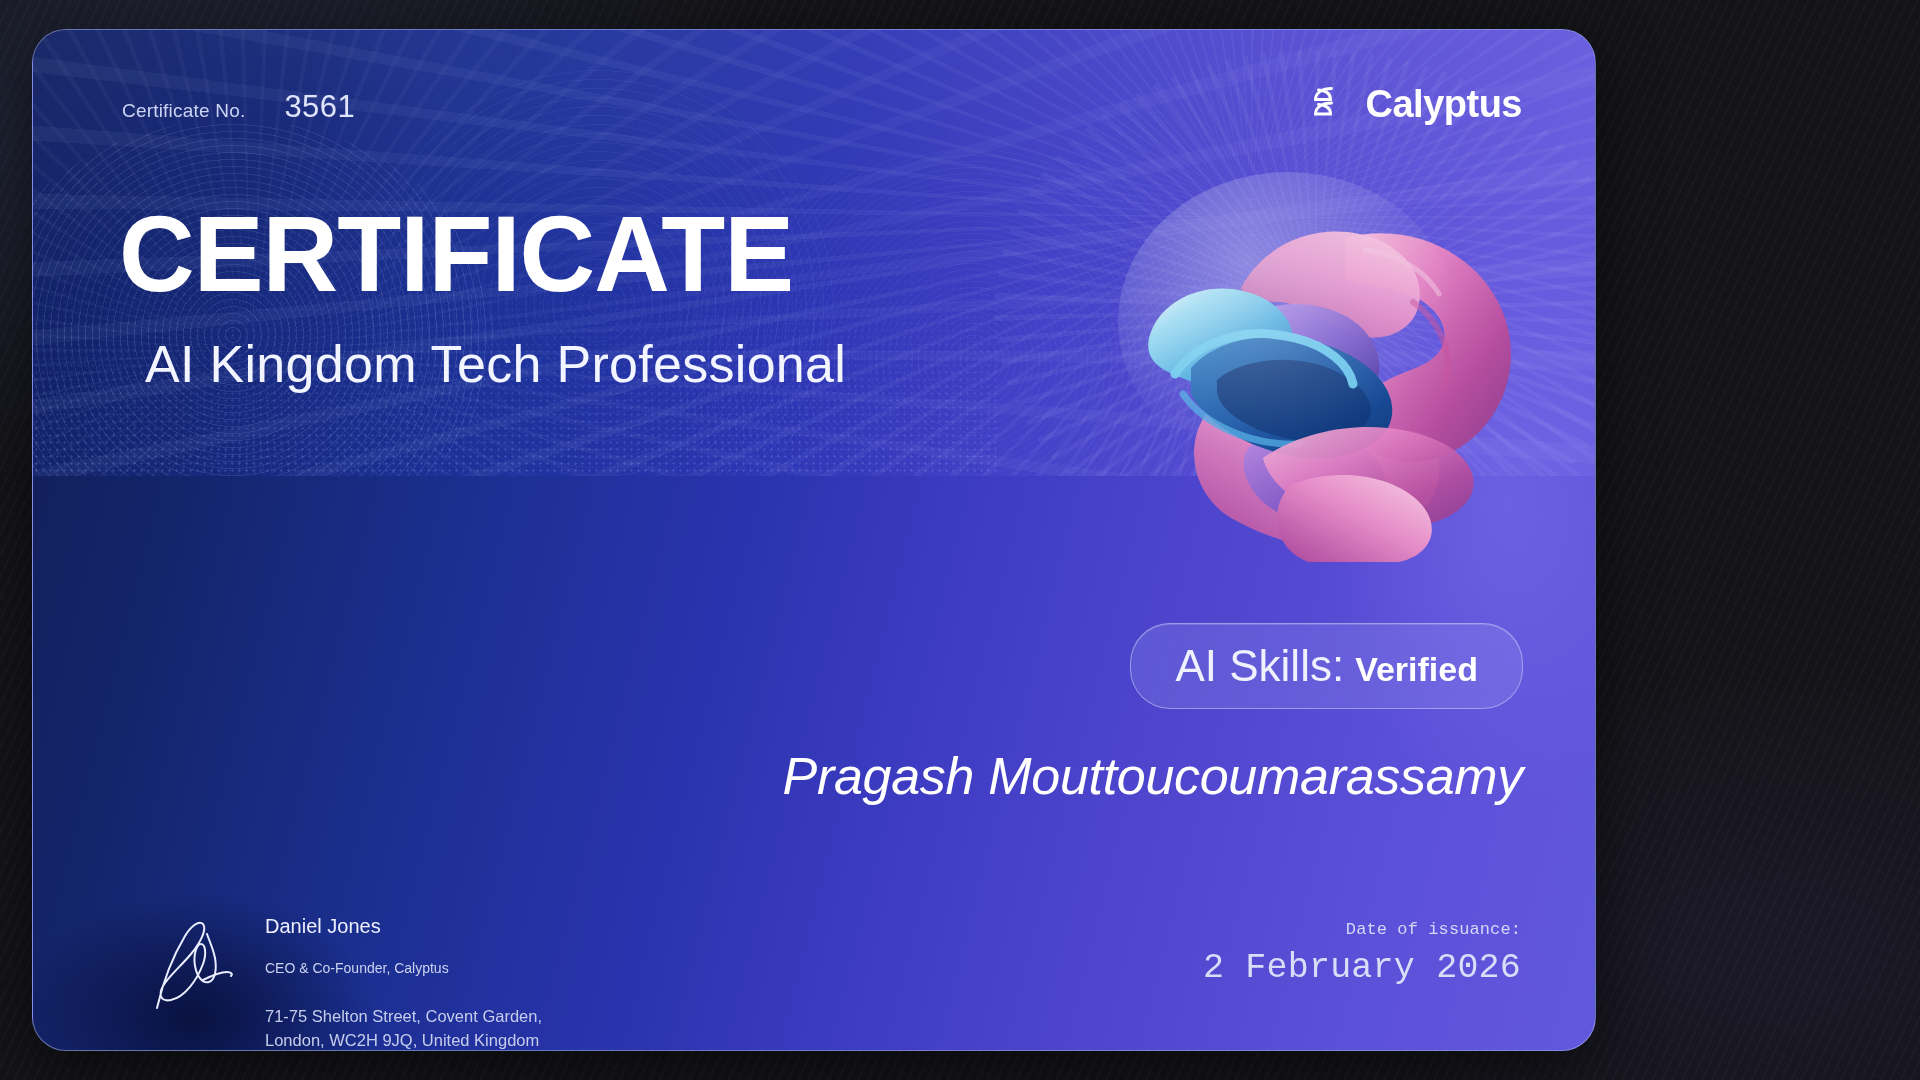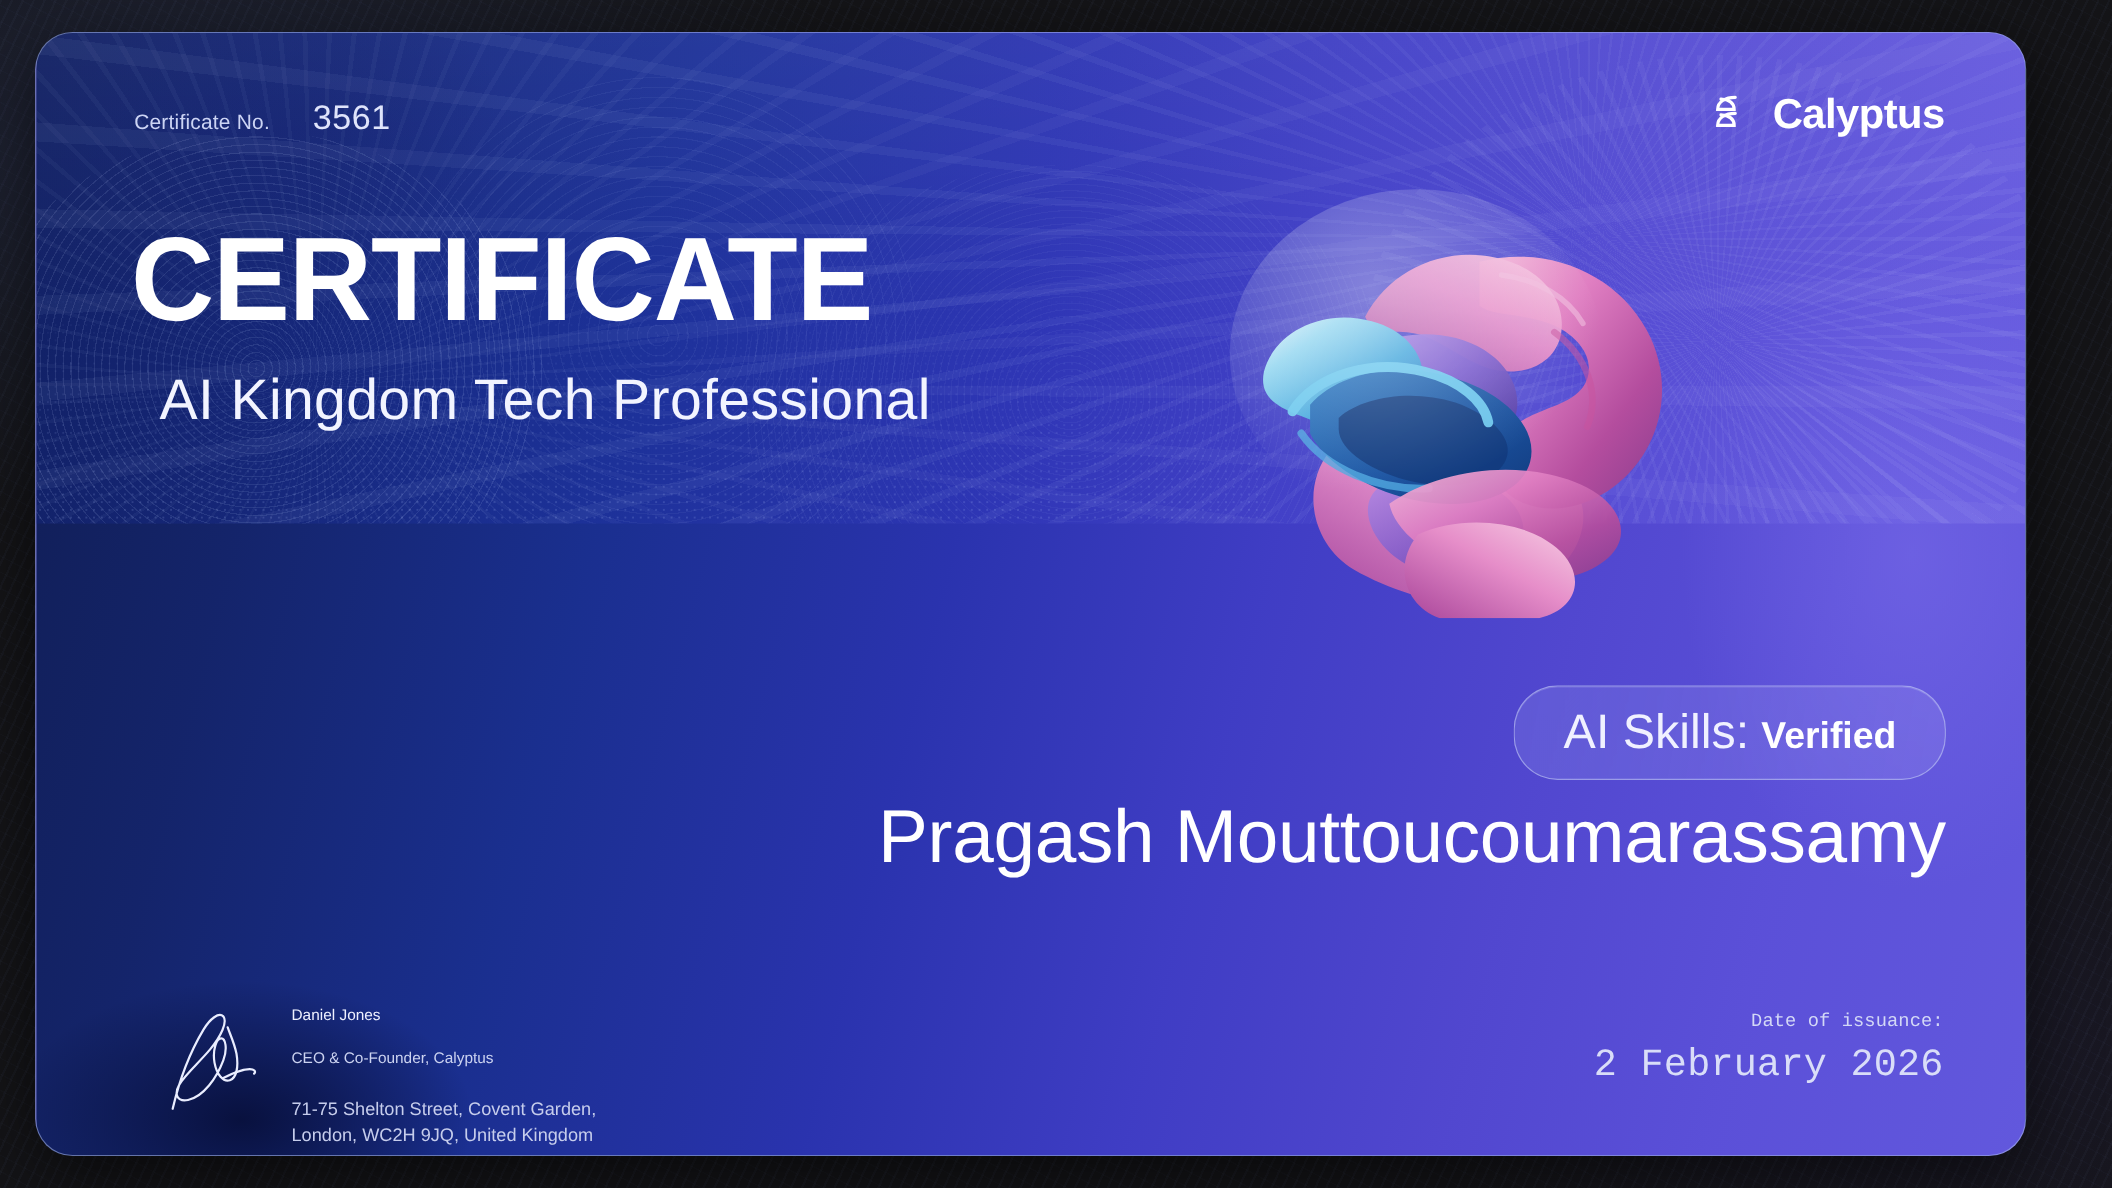--- a/index.html
+++ b/index.html
@@ -21,21 +21,21 @@
     content:""; position:absolute; inset:0;
     background-image:
       repeating-linear-gradient(115deg, rgba(120,140,190,.05) 0 2px, transparent 2px 9px),
       repeating-linear-gradient(28deg, rgba(110,130,180,.035) 0 1px, transparent 1px 13px);
     opacity:.9;
   }
 
   
   #card {
     position:absolute; left:32px; top:29px;
-    width:1810px; height:1022px;
+    width:1564px; height:1022px;
     border-radius:34px;
     border:1.5px solid rgba(170,185,235,.55);
     overflow:hidden;
     background:
       linear-gradient(104deg,
         #101d52 0%, #14246a 14%, #1a2f8f 30%,
         #2a33ae 46%, #3f3dc4 60%, #5147cf 74%,
         #5b50d8 86%, #6258dd 100%);
     box-shadow:0 18px 60px rgba(0,0,0,.55);
   }
@@ -129,30 +129,30 @@
     background:linear-gradient(100deg, rgba(120,118,225,.40), rgba(150,142,238,.30));
     backdrop-filter:blur(2px);
     display:flex; align-items:baseline; gap:0;
     box-shadow:inset 0 1px 0 rgba(255,255,255,.16);
   }
   #pill .t1 { font-size:44px; font-weight:300; color:#f0f1ff; }
   #pill .t2 { font-size:34px; font-weight:700; color:#fff; margin-left:11px; }
 
   
   #recipient {
-    position:absolute; right:72px; top:692px;
-    font-size:68px; font-weight:300; color:#fff;
-    letter-spacing:-.3px; white-space:nowrap;
+    position:absolute; right:72px; top:716px;
+    font-size:52px; font-weight:300; color:#fff;
+    letter-spacing:-.3px; white-space:nowrap;font-style:italic;
   }
 
   
   #sigwrap { position:absolute; left:112px; top:884px; display:flex; align-items:flex-start; gap:28px; }
   #sigmark { width:92px; height:110px; flex:0 0 auto; margin-top:-4px; }
   #sigmark svg { width:100%; height:100%; display:block; }
-  #sigtext .nm { font-size:14px; font-weight:400; color:#eef0ff; line-height:1.25; }
+  #sigtext .nm { font-size:20px; font-weight:400; color:#eef0ff; line-height:1.25; }
   #sigtext .role { font-size:14px; color:#cbd2f0; line-height:1.3; margin-top:20px; }
   #sigtext .addr { margin-top:28px; font-size:16.5px; color:#c6cdec; line-height:1.42; }
 
   
   #issue { position:absolute; right:74px; bottom:62px; text-align:right;font-family:Liberation Mono, monospace; }
   #issue .lbl { font-size:17px; color:#d3d8f6; letter-spacing:.1px; }
   #issue .val { font-size:35px; font-weight:300; color:#d9ddf8; margin-top:9px; letter-spacing:.2px; }
 </style>
 </head>
 <body>

